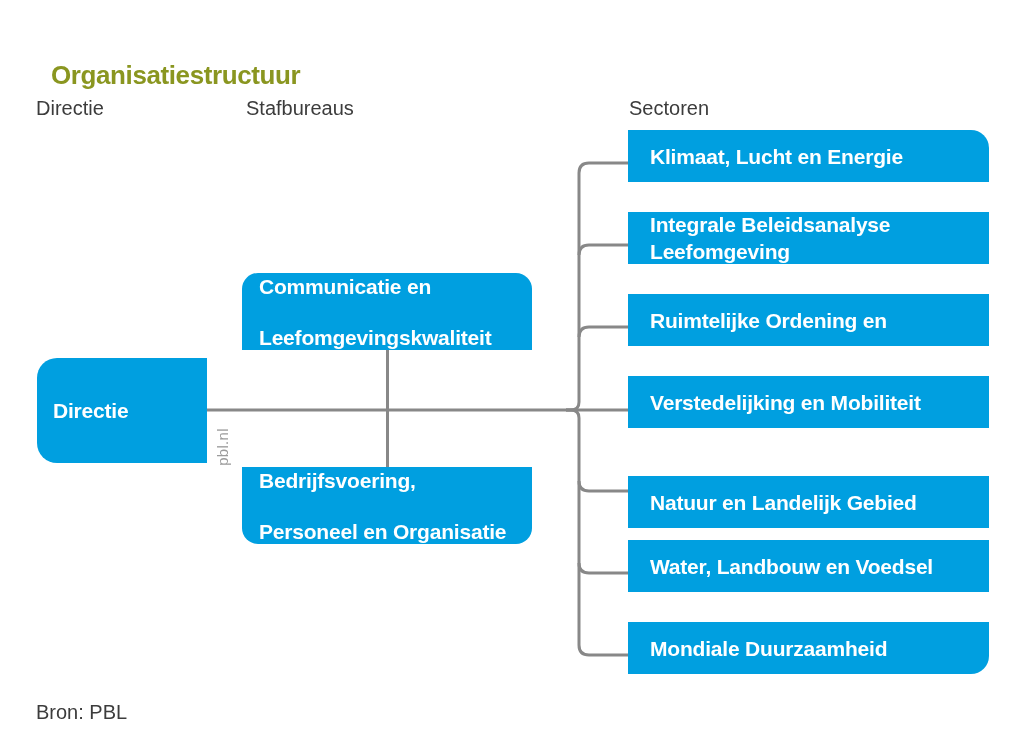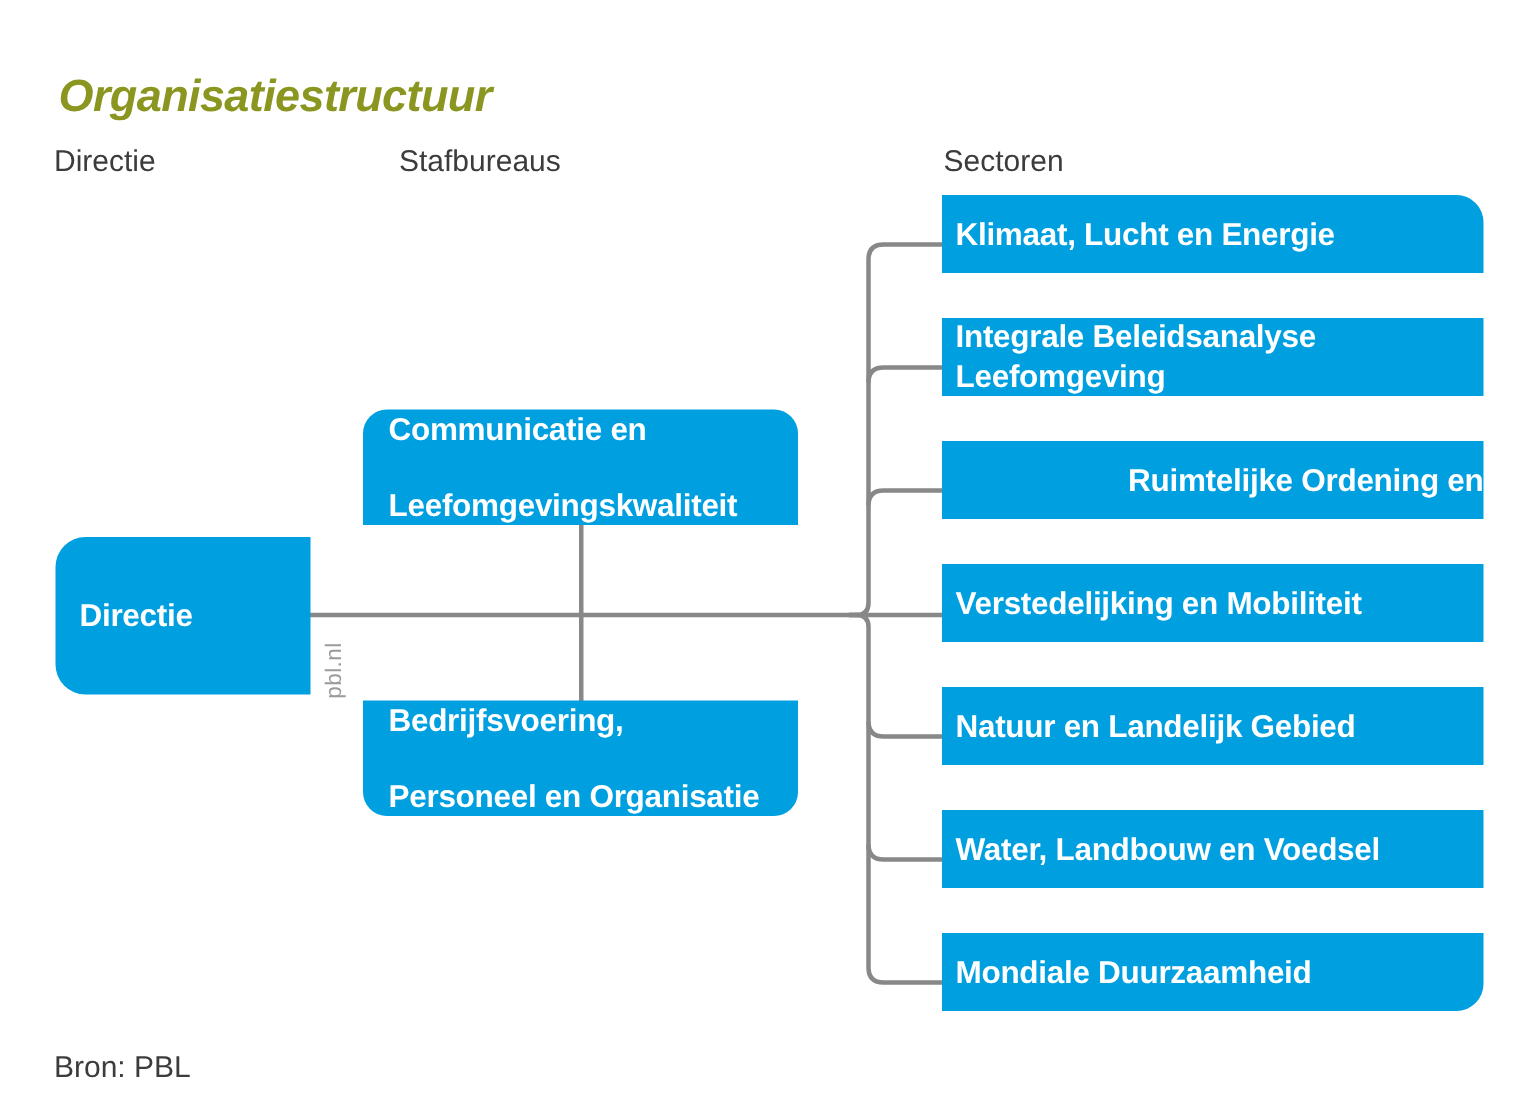--- a/index.html
+++ b/index.html
@@ -7,36 +7,35 @@
     position: relative;
     width: 1024px;
     height: 734px;
     background: #ffffff;
     font-family: "Liberation Sans", sans-serif;
     overflow: hidden;
   }
   .title {
     position: absolute;
     left: 35px; top: 44px;
-    font-size: 30px;
+    font-size: 26px;
     font-weight: bold;
     letter-spacing: -0.4px;
     color: #8A9620;
-    margin: 4px;
-    font-style: italic;
+    margin: 16px;
   }
   .col-header {
     position: absolute;
     top: 97px;
     font-size: 20px;
     color: #3C3C3C;
     white-space: nowrap;
   }
   .col-header.c1 { left: 36px; }
-  .col-header.c2 { left: 246px; margin-left: 20px; }
+  .col-header.c2 { left: 246px; }
   .col-header.c3 { left: 629px; }
 
   svg.connectors {
     position: absolute;
     left: 0; top: 0;
     z-index: 1;
   }
 
   .box {
     position: absolute;
@@ -66,27 +65,27 @@
     left: 242px;
     width: 290px; height: 77px;
     padding-left: 17px;
     gap: 24px;
   }
   .box.staff.s0 { top: 273px; border-radius: 16px 16px 0 0; }
   .box.staff.s1 { top: 467px; border-radius: 0 0 16px 16px; }
   .box.sector {
     left: 628px;
     width: 361px; height: 52px;
-    padding-left: 9px;
+    padding-left: 22px;
   }
   .box.sector.k0 { top: 130px; border-radius: 0 18px 0 0; }
   .box.sector.k1 { top: 212px; }
-  .box.sector.k2 { top: 294px; align-items: flex-end; }
+  .box.sector.k2 { top: 294px; }
   .box.sector.k3 { top: 376px; }
-  .box.sector.k4 { top: 458px; justify-content: center; }
+  .box.sector.k4 { top: 476px; justify-content: center; }
   .box.sector.k5 { top: 540px; }
   .box.sector.k6 { top: 622px; border-radius: 0 0 18px 0; }
 
   .watermark {
     position: absolute;
     left: 191px; top: 439px;
     width: 62px; height: 16px;
     transform: rotate(-90deg);
     font-size: 15px;
     letter-spacing: 0.3px;

